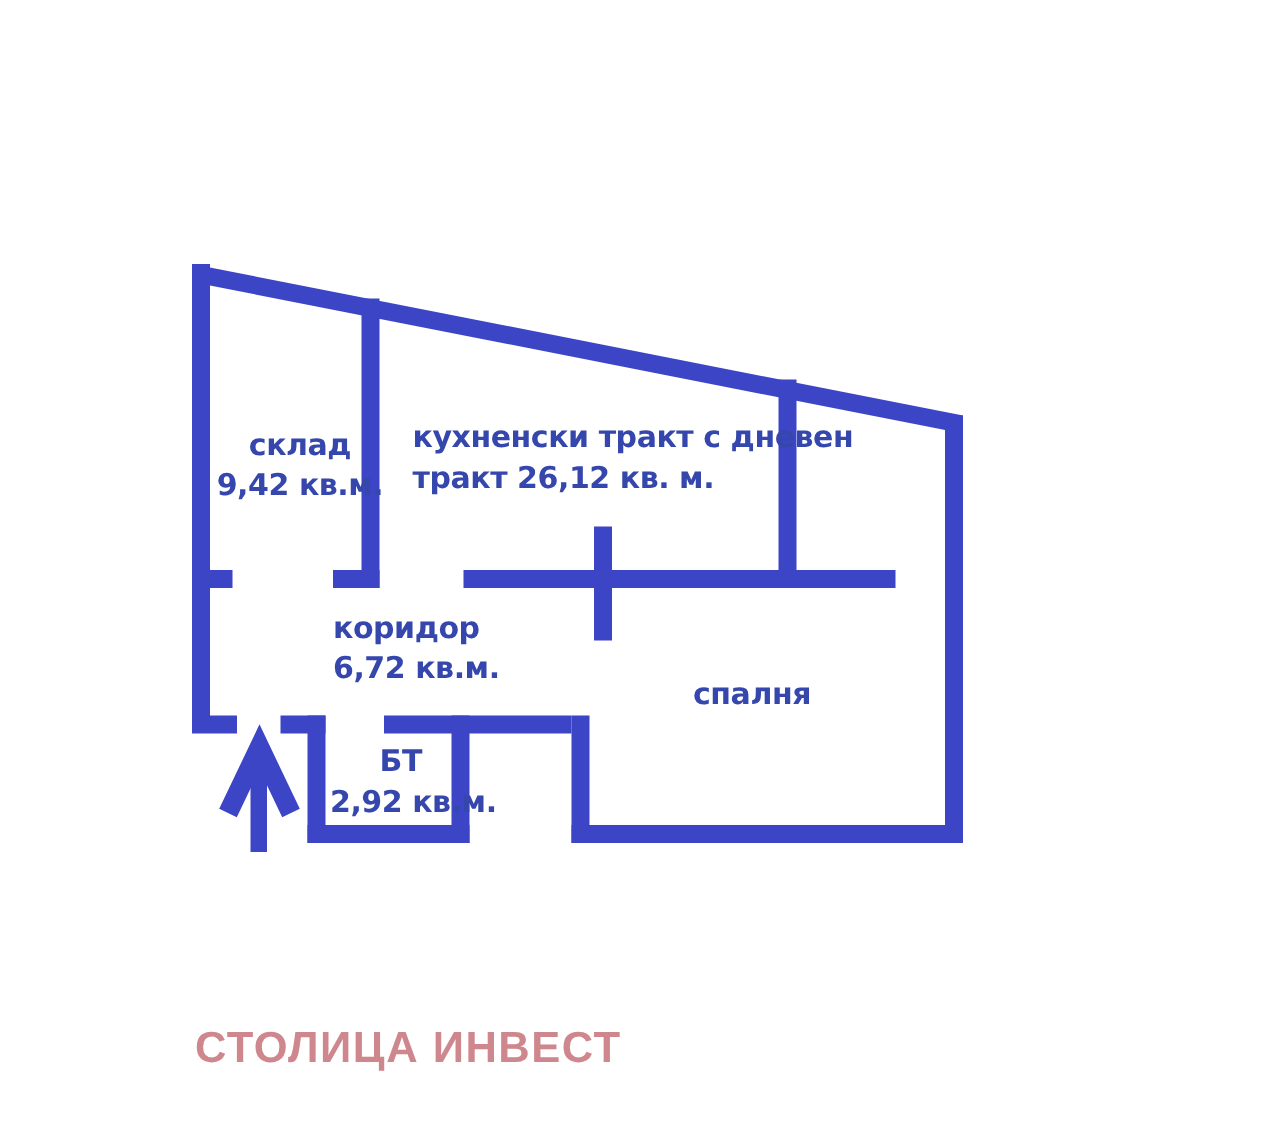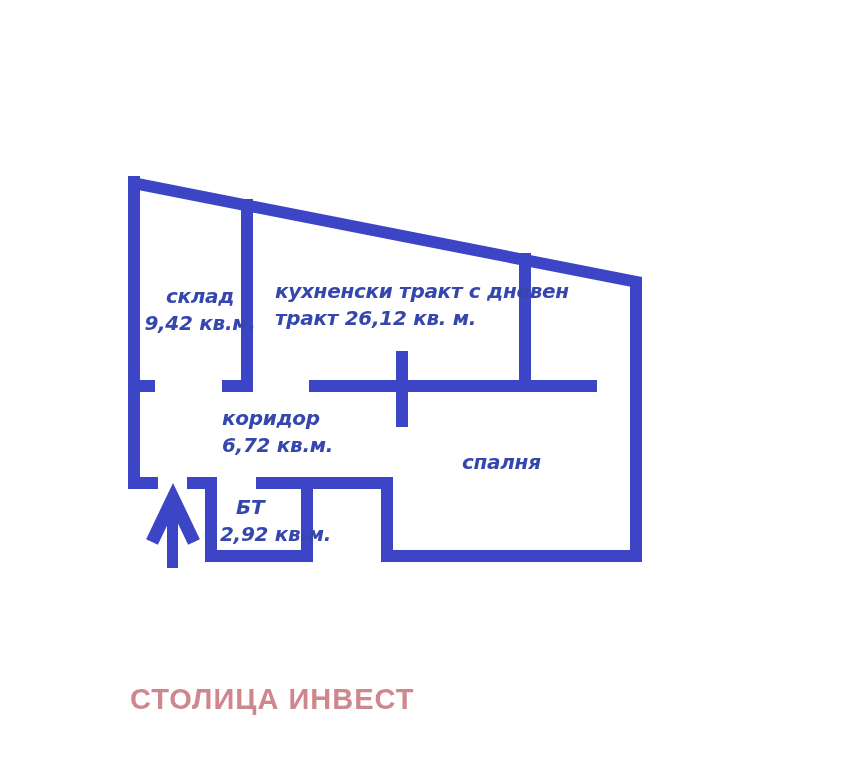--- a/index.html
+++ b/index.html
@@ -12,28 +12,27 @@
   }
   .plan-svg{position:absolute;left:0;top:0;}
   .room-label{
     position:absolute;
     color:var(--label,#3547ad);
     font-weight:bold;
     font-size:20px;
     line-height:27px;
     letter-spacing:-0.3px;
     white-space:nowrap;
-    font-style:italic;
   }
   .lbl-storage{left:144px;top:283px;width:112px;text-align:center;}
   .lbl-kitchen{left:275px;top:278px;}
   .lbl-winter{left:541px;top:280px;}
   .lbl-corridor{left:222px;top:405px;}
   .lbl-bt{left:220px;top:494px;}
-  .lbl-bt .indent{margin-left:16px;}
+  .lbl-bt .indent{margin-left:33px;}
   .lbl-bedroom{left:462px;top:449px;}
   .watermark{
     position:absolute;left:130px;top:639px;
     color:var(--watermark,#cf878e);
     font-family:"Liberation Sans", sans-serif;
     font-weight:bold;
     font-size:29px;
     letter-spacing:1px;
     white-space:nowrap;
     margin-top:44px;

